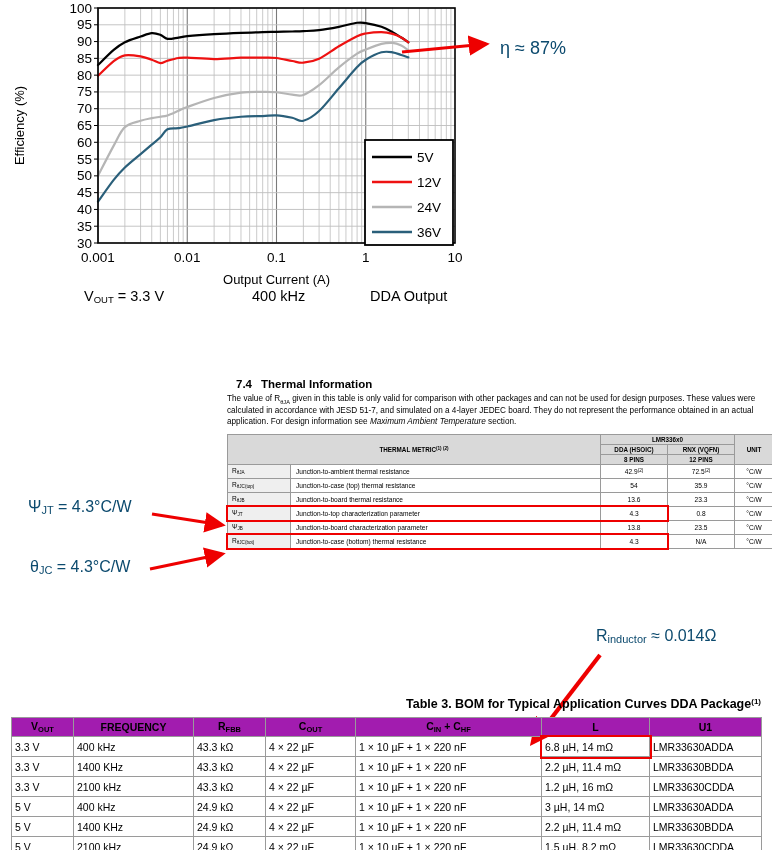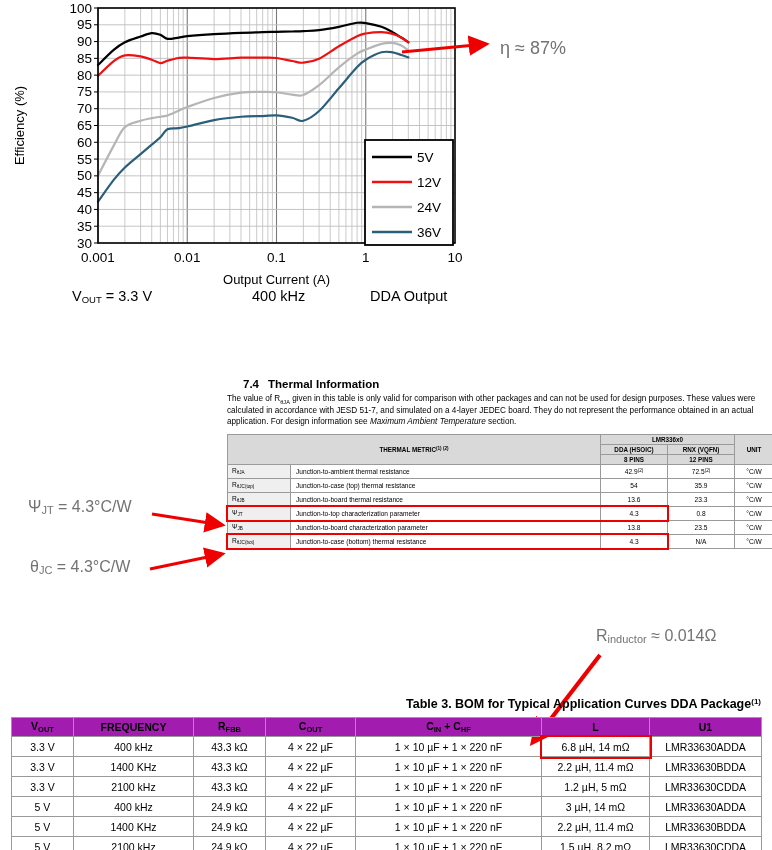--- a/index.html
+++ b/index.html
@@ -29,49 +29,49 @@
     font-size: 13px;
     font-weight: bold;
   }
   .cond-row {
     position: absolute;
     left: 60px; top: 288px;
     width: 420px;
     font-size: 14.5px;
   }
   .cond-item { position: absolute; white-space: nowrap; }
-  .cond-a { left: 12px; }
+  .cond-a { left: 24px; }
   .cond-b { left: 192px; }
   .cond-c { left: 310px; }
   sub.sm { font-size: 9.5px; vertical-align: -0.18em; }
 
   
   .annot {
     position: absolute;
-    color: #737373;
+    color: #0c4a6e;
     font-family: "Liberation Sans", sans-serif;
     white-space: nowrap;
   }
   #annot-eta { left: 500px; top: 38px; font-size: 18px; }
   #annot-psi { left: 28px; top: 498px; font-size: 16px; }
   #annot-theta { left: 30px; top: 558px; font-size: 16px; }
   #annot-rind { left: 596px; top: 627px; font-size: 16px; }
   .annot sub { font-size: 11px; vertical-align: -0.2em; }
 
   .arrow-svg { position: absolute; pointer-events: none; }
 
   .redbox {
     position: absolute;
     border: 2.5px solid #ee0000;
     box-sizing: border-box;
   }
 
   
   #thermal-section { position: absolute; left: 227px; top: 378px; width: 546px; }
-  .sec-head { font-size: 11.5px; font-weight: bold; margin: 0 0 4px 16px; }
+  .sec-head { font-size: 11.5px; font-weight: bold; margin: 0 0 4px 9px; }
   .sec-head .num { margin-right: 9px; }
   .sec-body {
     font-size: 8.2px;
     line-height: 1.32;
     text-align: left;
     margin: 0 0 6px 0;
   }
   .sec-body i { font-style: italic; }
 
   table.tbl { border-collapse: collapse; table-layout: fixed; }
@@ -101,21 +101,21 @@
     margin-bottom: 6px;
   }
   #bom-table { width: 750px; font-size: 10.5px; }
   #bom-table th {
     background: #a21caf;
     font-weight: bold;
     text-align: center;
     height: 16px;
     font-size: 10.5px;
   }
-  #bom-table td { text-align: center; height: 17px; margin-top: 48px; }
+  #bom-table td { text-align: left; height: 17px; margin-top: 48px; }
   #bom-table sub { font-size: 7.5px; vertical-align: -0.2em; }
   .bom-title sup { font-size: 8px; vertical-align: 0.45em; }
 </style>
 </head>
 <body>
 
 <div class="page">
 
   <div id="chart-figure">
     <svg id="efficiency-chart-svg" width="772" height="320">
@@ -402,21 +402,21 @@
             <td>1 × 10 µF + 1 × 220 nF</td>
             <td>2.2 µH, 11.4 mΩ</td>
             <td>LMR33630BDDA</td>
           </tr>
           <tr>
             <td>3.3 V</td>
             <td>2100 kHz</td>
             <td>43.3 kΩ</td>
             <td>4 × 22 µF</td>
             <td>1 × 10 µF + 1 × 220 nF</td>
-            <td>1.2 µH, 5 mΩ</td>
+            <td>1.2 µH, 16 mΩ</td>
             <td>LMR33630CDDA</td>
           </tr>
           <tr>
             <td>5 V</td>
             <td>400 kHz</td>
             <td>24.9 kΩ</td>
             <td>4 × 22 µF</td>
             <td>1 × 10 µF + 1 × 220 nF</td>
             <td>3 µH, 14 mΩ</td>
             <td>LMR33630ADDA</td>

